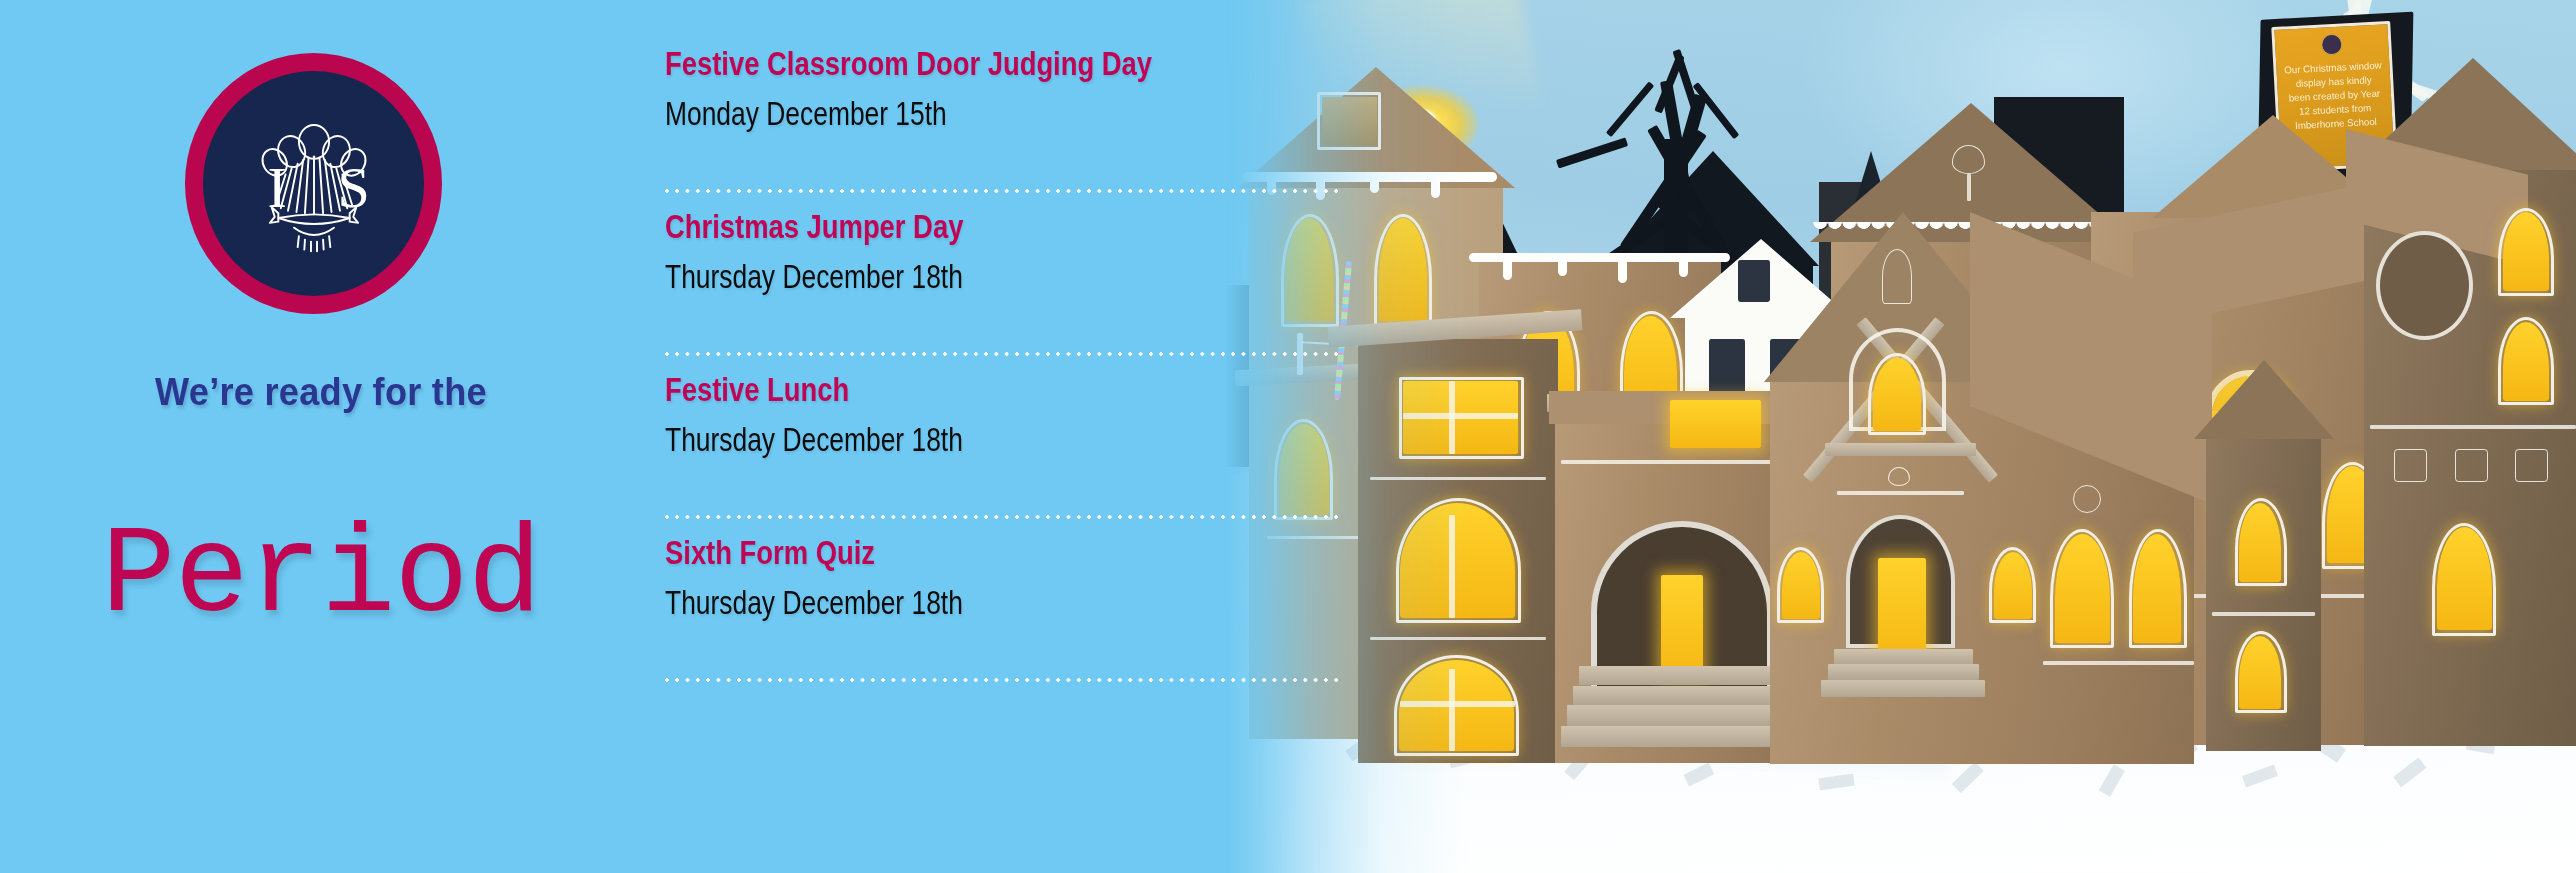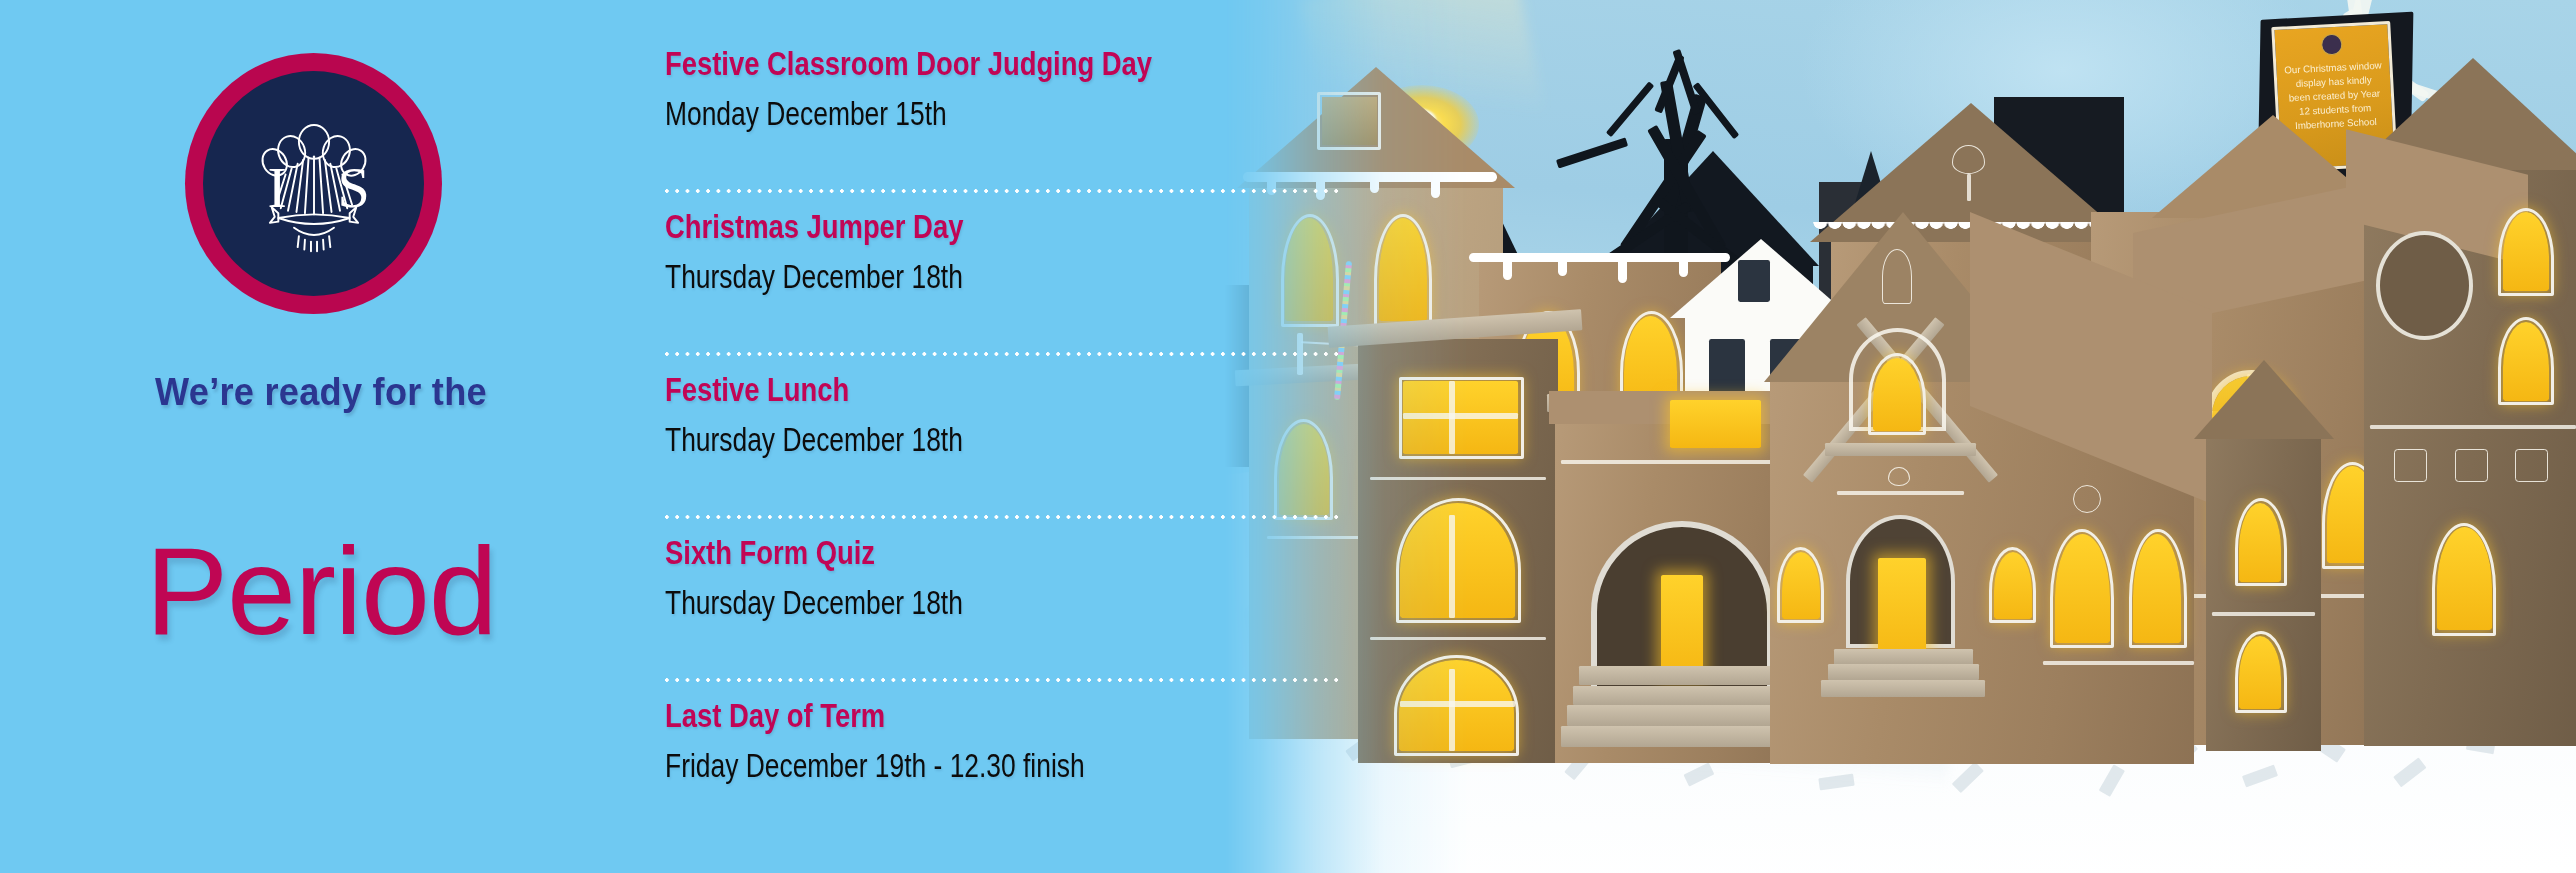--- a/index.html
+++ b/index.html
@@ -120,21 +120,21 @@
   }
   .bigword{
     position:absolute;left:0;right:0;
     color:#bf0653;font-weight:400;
     font-family:"Liberation Sans",sans-serif;
     font-size:124px;line-height:.92;letter-spacing:-1.2px;
     text-shadow:3px 5.5px 4.8px rgba(40,80,120,.20);
     text-align:center;
   }
   .bigword.w1{top:424px;}
-  .bigword.w2{top:534px;}
+  .bigword.w2{top:520px;font-family:Liberation Mono, monospace;}
 
   
   .events{position:absolute;left:665px;top:0;width:679px;height:873px;padding-top:47px;}
   .event{position:relative;height:163px;}
   .event .etitle{
     color:#c10555;font-weight:bold;font-size:33px;line-height:1;
     font-family:"Liberation Sans",sans-serif;
     transform:scaleX(.83);transform-origin:left center;
     white-space:nowrap;
     text-shadow:1.2px 2.4px 2.4px rgba(40,80,120,.16);
@@ -490,22 +490,17 @@
       <div class="edate">Thursday December 18th</div>
       <div class="divider"></div>
     </div>
 
     <div class="event">
       <div class="etitle">Sixth Form Quiz</div>
       <div class="edate">Thursday December 18th</div>
       <div class="divider"></div>
     </div>
 
-    <div class="event last">
-      <div class="etitle">Last Day of Term</div>
-      <div class="edate">Friday December 19th - 12.30 finish</div>
-
-    </div>
 
   </div>
 
 </div>
 
 
 </body></html>

